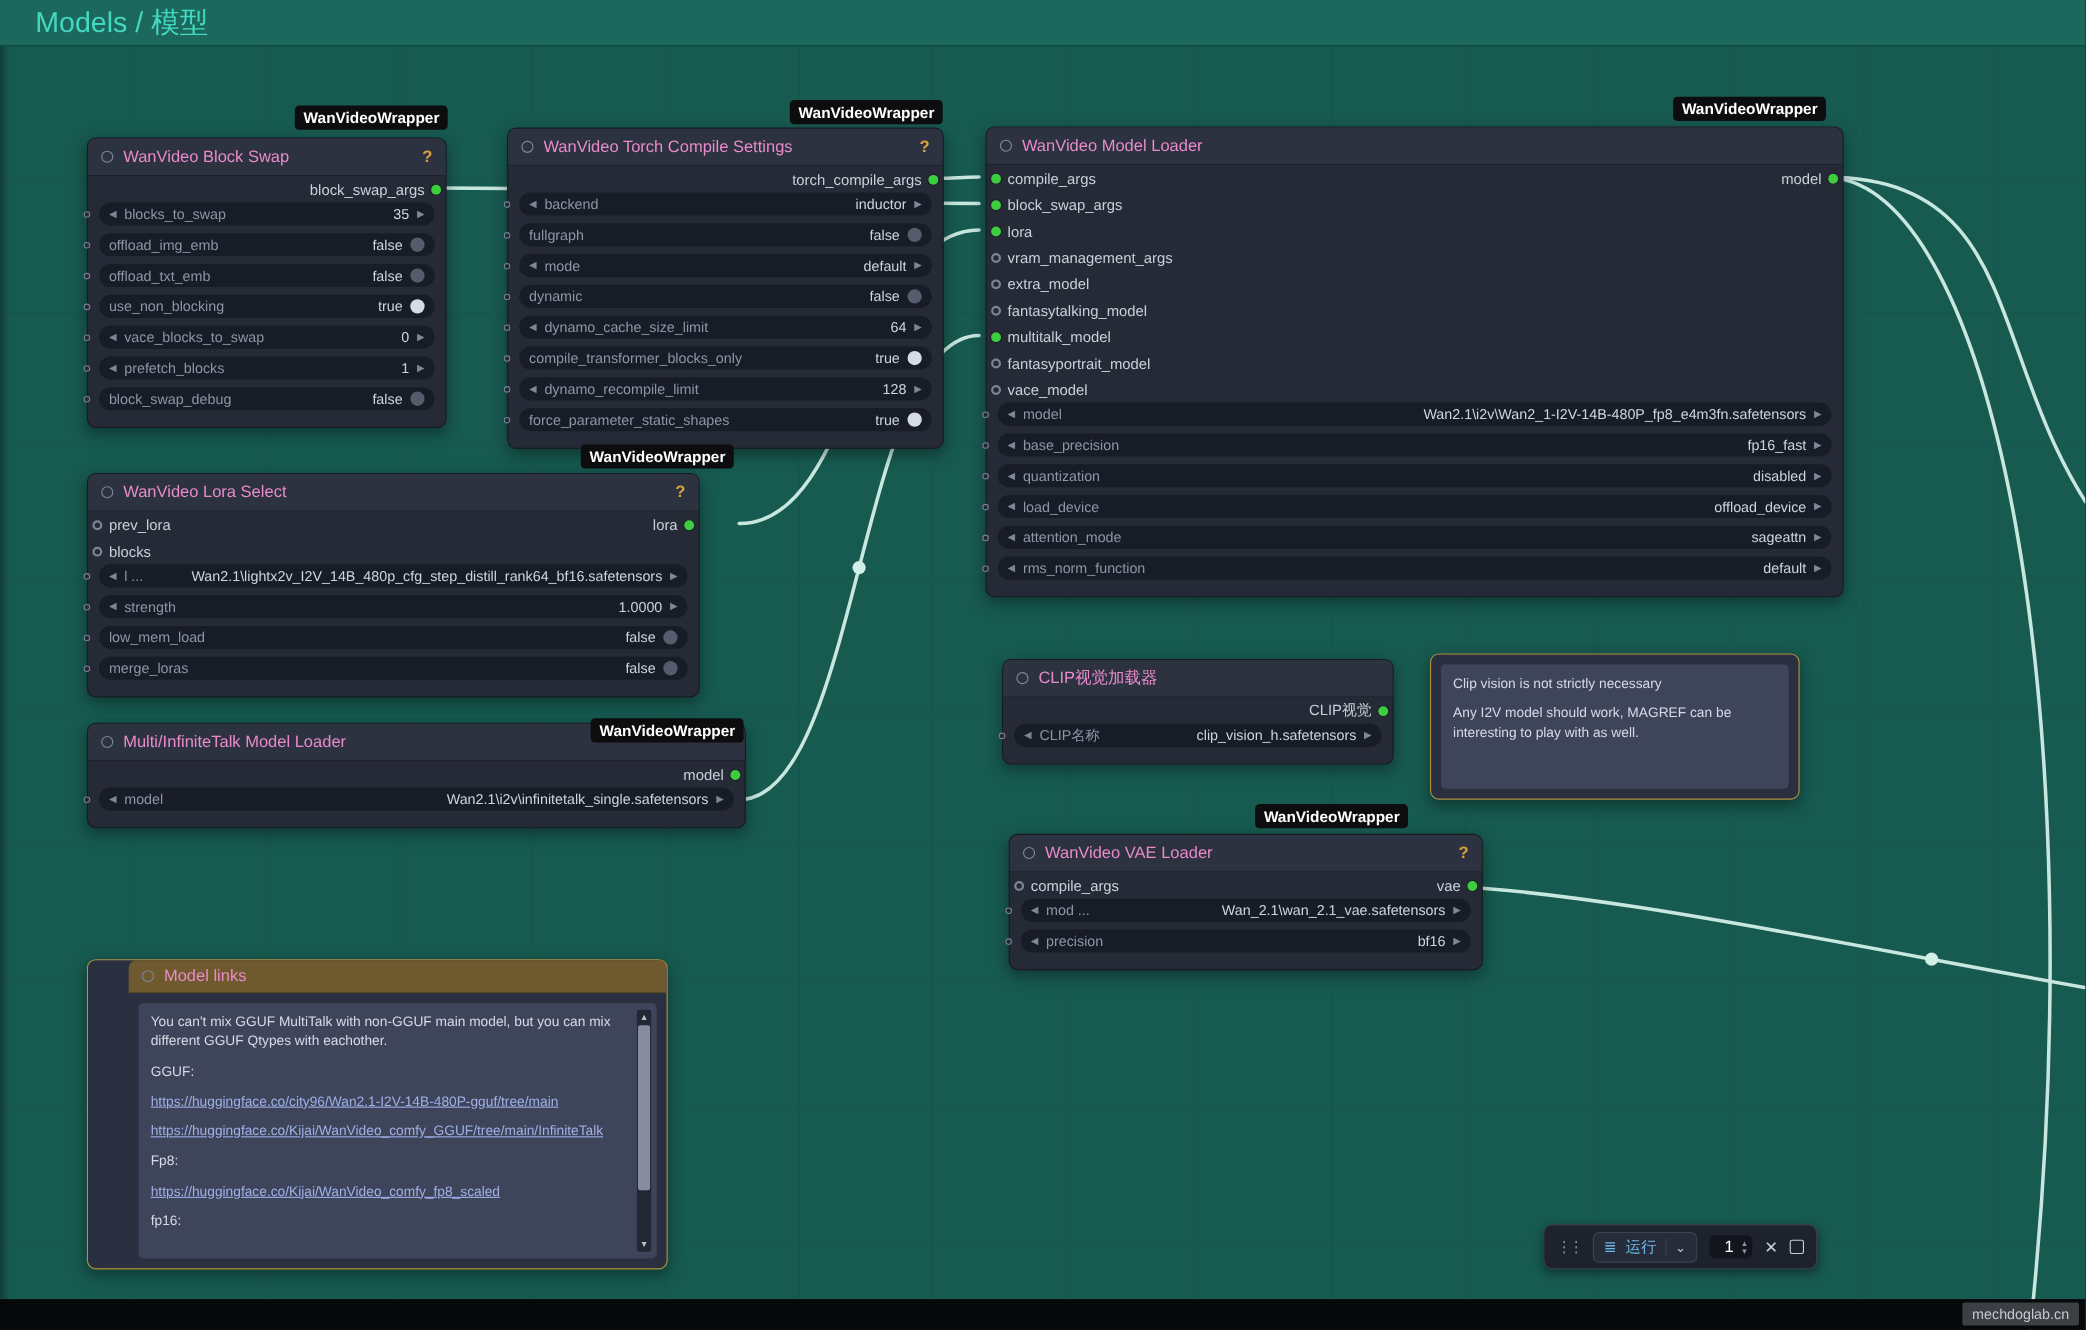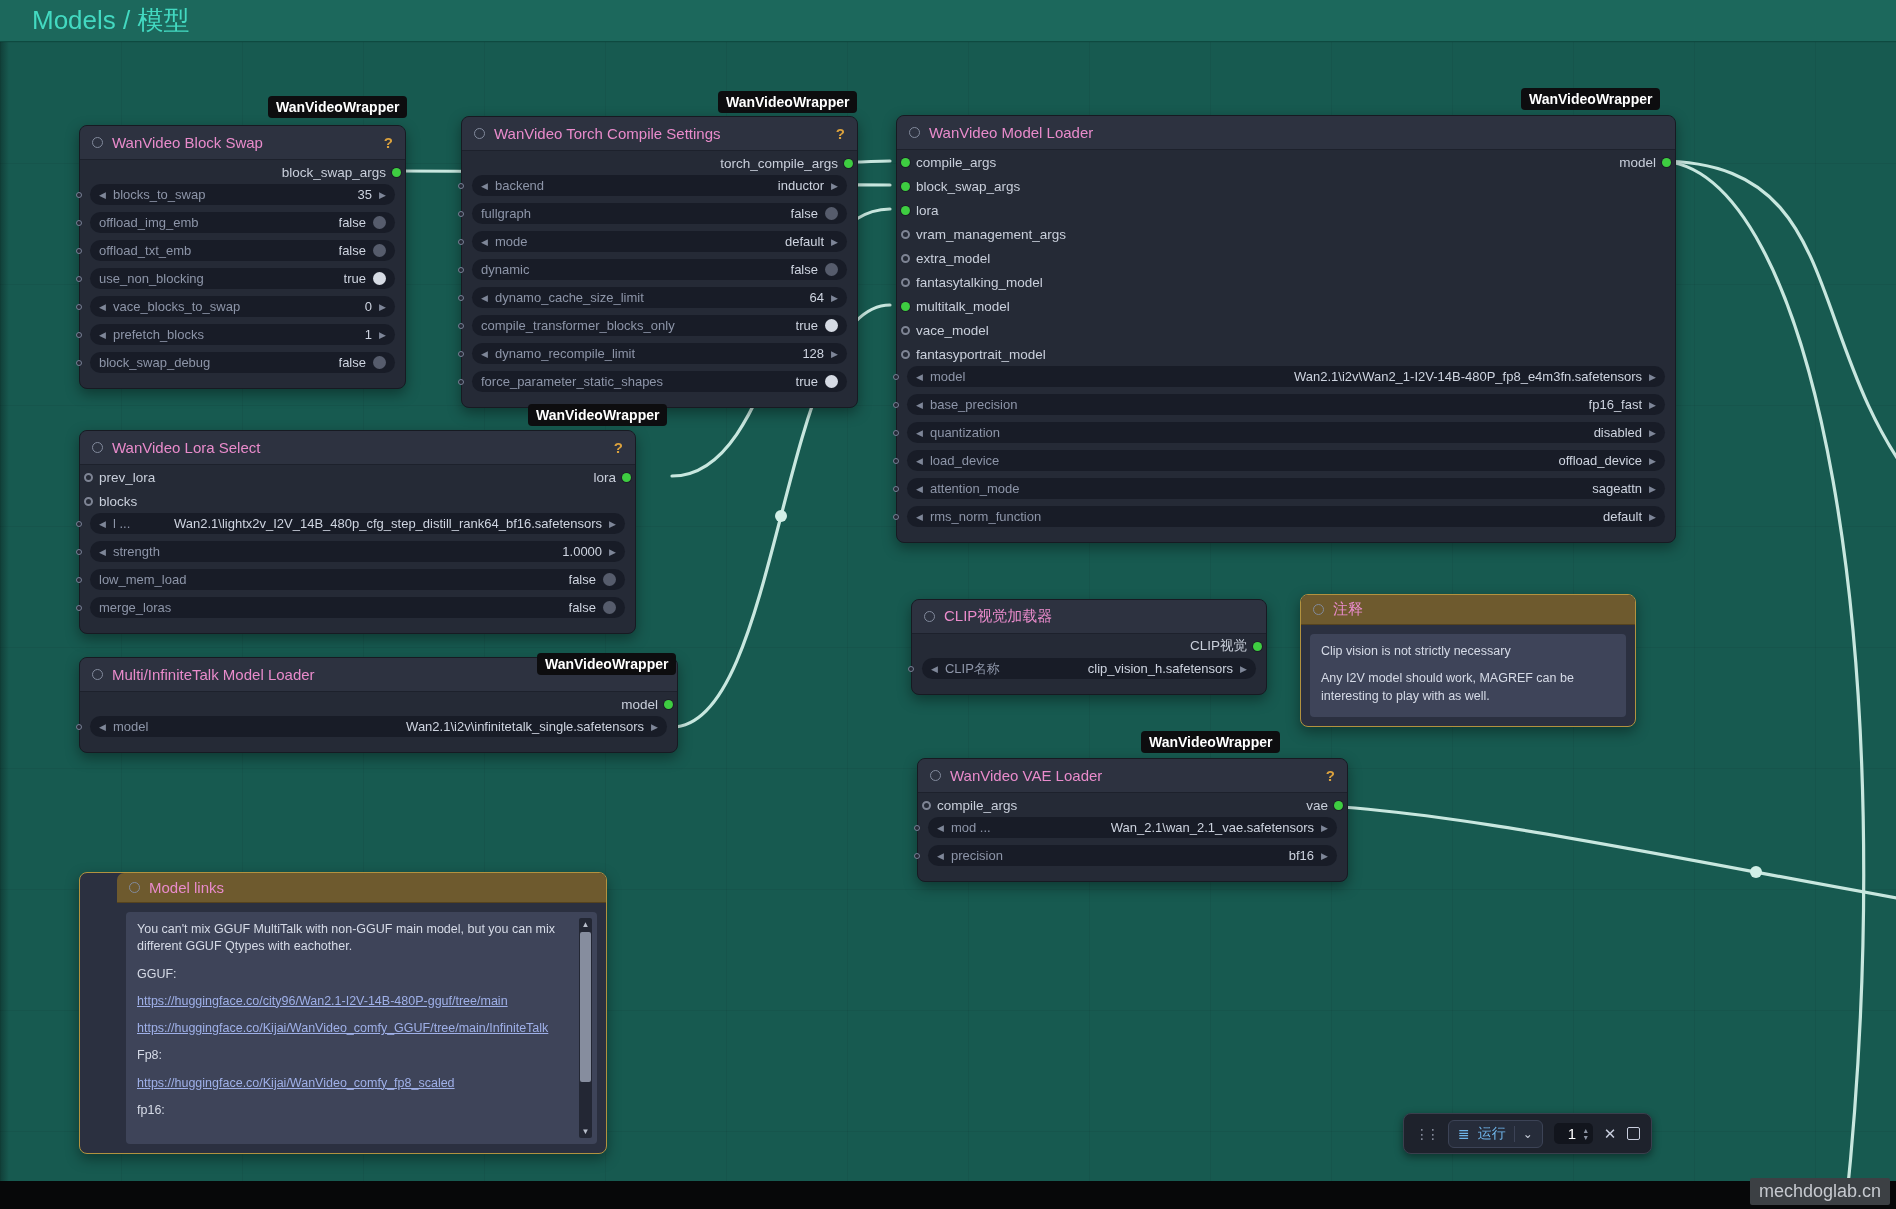--- a/index.html
+++ b/index.html
@@ -85,21 +85,21 @@
   .runchev{ color:#c8cdd8; font-size:12px; }
   .qbox{ display:flex; align-items:center; background:#12151d; border-radius:5px; padding:2px 5px 2px 11px; gap:5px; }
   .qnum{ color:#fff; font-size:15px; min-width:14px; text-align:center; }
   .qsteps{ display:flex; flex-direction:column; line-height:7px; }
   .qsteps span{ color:#8d94a4; font-size:8px; }
   .xicon{ color:#c9cede; font-size:15px; }
   .sqicon{ width:13px; height:13px; border:1.7px solid #c9cede; border-radius:2px; }
 
   .footer{ position:absolute; left:0; right:0; bottom:0; height:28px; background:#070809; z-index:6; }
   .watermark{ position:absolute; right:6px; bottom:4px; background:#3c4044; color:#c6c9cf;
-    font-size:18px; padding:3px 9px; z-index:7; border-radius:2px; }
+    font-size:13px; padding:3px 9px; z-index:7; border-radius:2px; }
 </style>
 </head>
 <body>
 
 <div class="screen">
   <div class="canvasbg"></div>
   <div class="leftedge"></div>
 
   <svg class="links" width="1896" height="1209" viewBox="0 0 1896 1209">
     <g stroke="#d2efe7" stroke-width="3.2" fill="none" stroke-linecap="round" opacity="0.95">
@@ -338,27 +338,27 @@
       </div>
       <div class="slotrow">
         <span class="slot in">
           <span class="sdot on"></span>
           <span class="slabel">multitalk_model</span>
         </span>
       </div>
       <div class="slotrow">
         <span class="slot in">
           <span class="sdot"></span>
+          <span class="slabel">fantasyportrait_model</span>
+        </span>
+      </div>
+      <div class="slotrow">
+        <span class="slot in">
+          <span class="sdot"></span>
           <span class="slabel">vace_model</span>
-        </span>
-      </div>
-      <div class="slotrow">
-        <span class="slot in">
-          <span class="sdot"></span>
-          <span class="slabel">fantasyportrait_model</span>
         </span>
       </div>
       <div class="widget combo">
         <span class="wdot"></span>
         <span class="wleft">
           <span class="arrow">◀</span>
           <span class="wlabel">model</span>
         </span>
         <span class="wright">
           <span class="wvalue">Wan2.1\i2v\Wan2_1-I2V-14B-480P_fp8_e4m3fn.safetensors</span>
@@ -522,24 +522,20 @@
           <span class="arrow">◀</span>
           <span class="wlabel">CLIP名称</span>
         </span>
         <span class="wright">
           <span class="wvalue">clip_vision_h.safetensors</span>
           <span class="arrow">▶</span>
         </span>
       </div>
     </div>
   <div class="node note" id="n-note">
-      <div class="nheader">
-        <span class="ndot"></span>
-        <span class="ntitle">注释</span>
-      </div>
       <div class="notebody">
         <div class="noteline">Clip vision is not strictly necessary</div>
         <div class="noteline">Any I2V model should work, MAGREF can be interesting to play with as well.</div>
       </div>
     </div>
   <div class="node" id="n-vae">
       <div class="nheader">
         <span class="ndot"></span>
         <span class="ntitle">WanVideo VAE Loader</span>
         <span class="nhelp">?</span>

